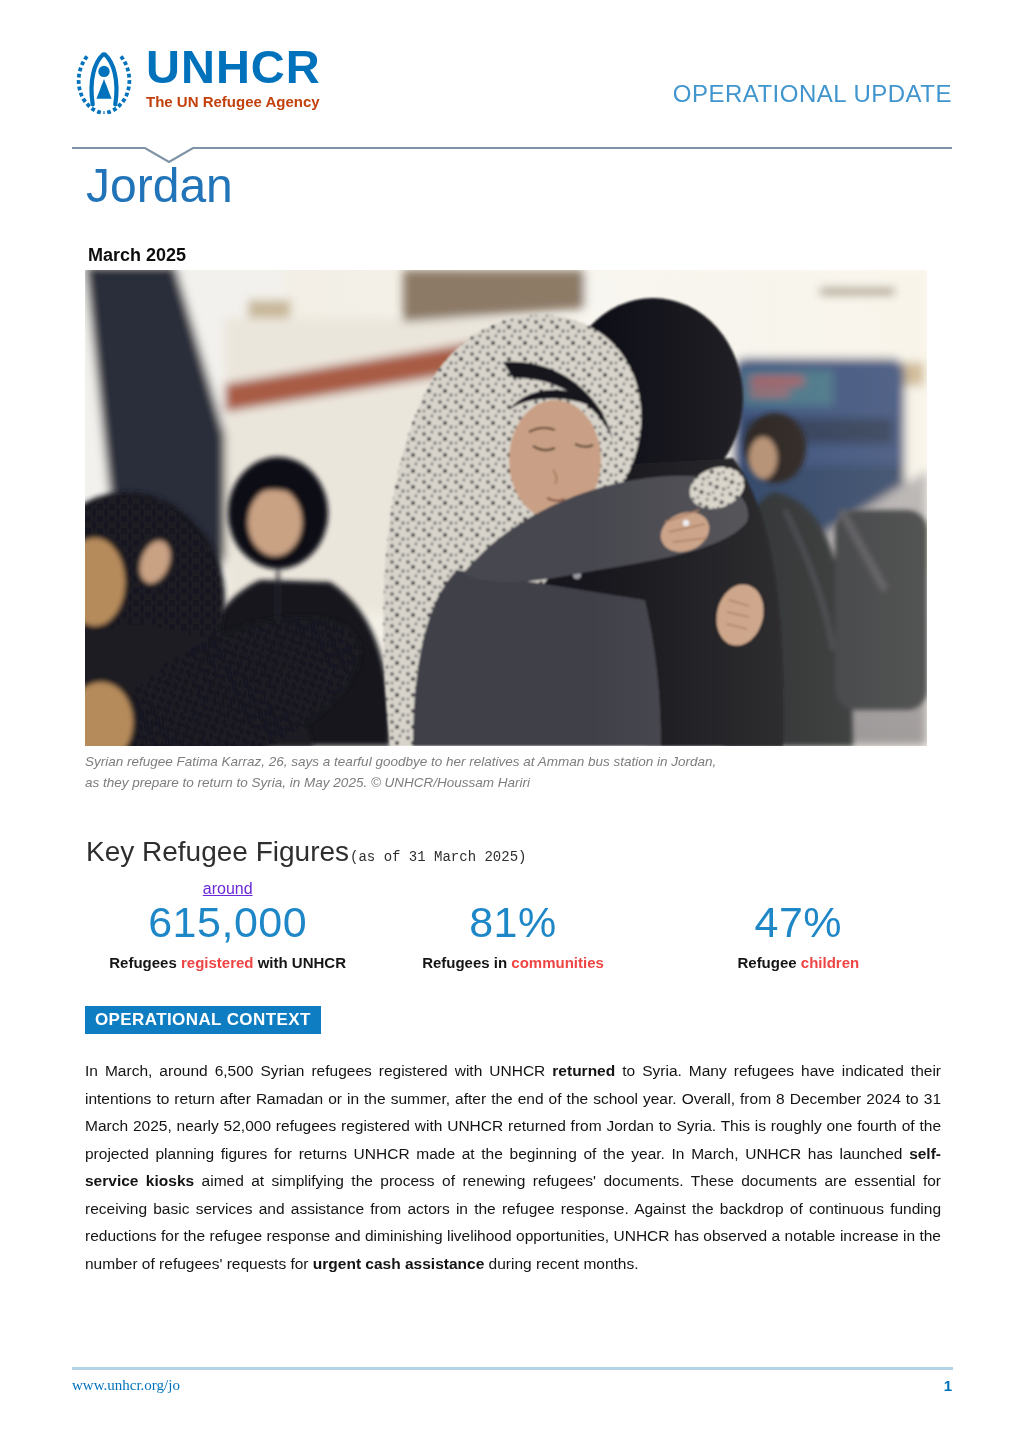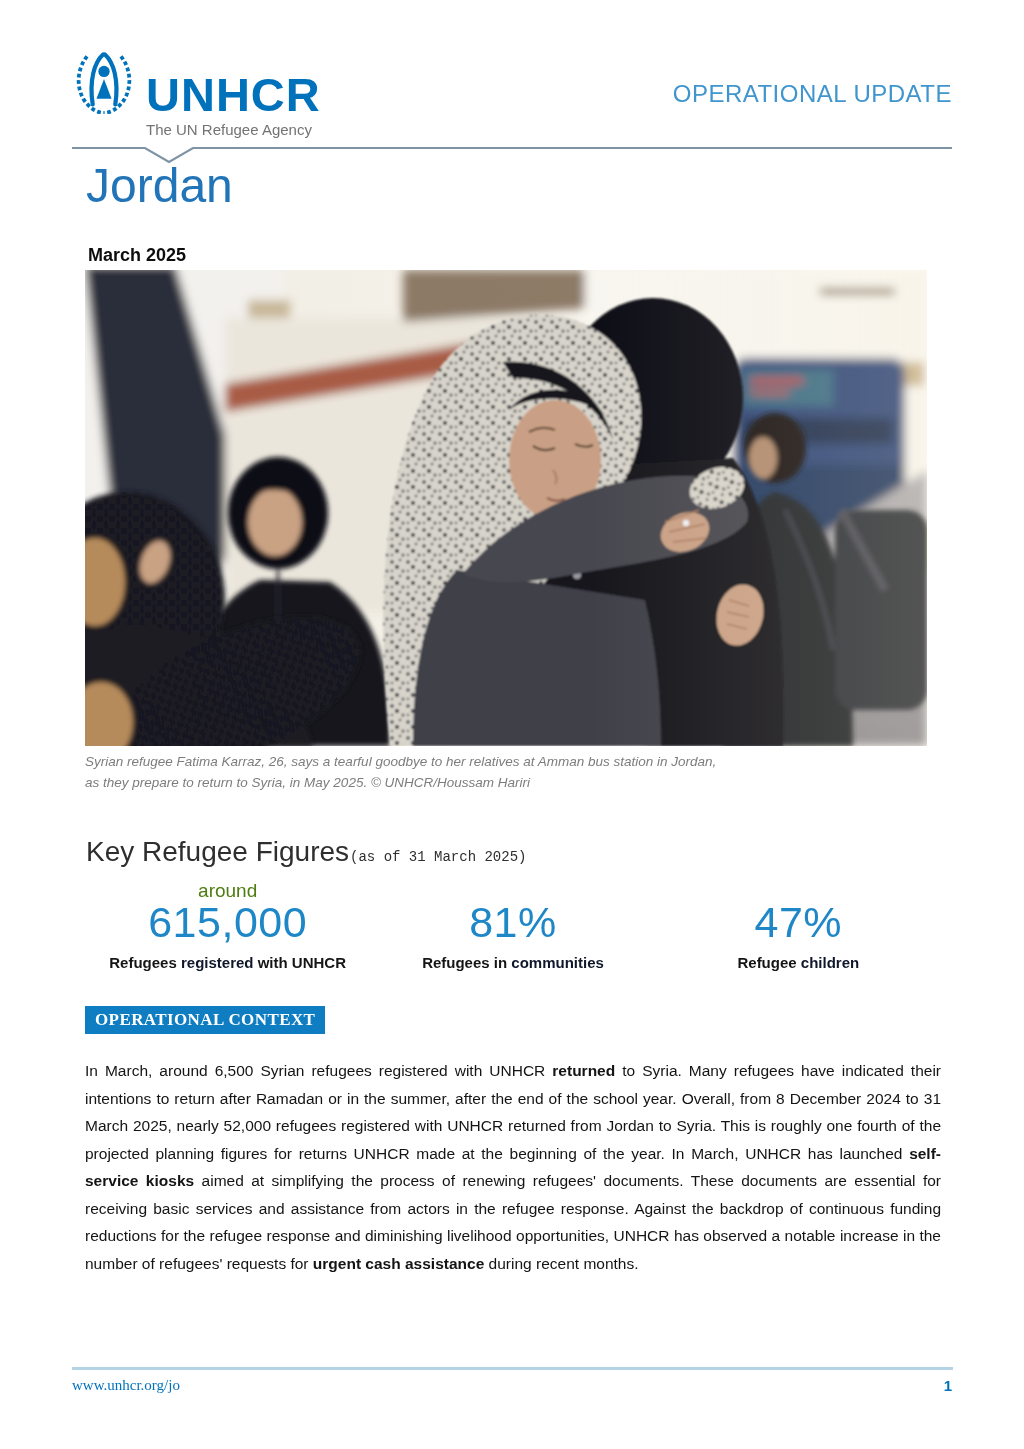--- a/index.html
+++ b/index.html
@@ -2,50 +2,50 @@
 <html><head>
 <meta charset="utf-8">
 <style>
   html,body{margin:0;padding:0;background:#ffffff;}
   .page{position:relative;width:1024px;height:1449px;background:#ffffff;overflow:hidden;
         font-family:"Liberation Sans", sans-serif;color:#1a1a1a;}
 
   
   .logo-block{position:absolute;left:72px;top:44px;display:flex;align-items:flex-start;}
   .emblem{width:64px;height:70px;}
-  .logo-text{margin-left:10px;margin-top:28px;}
+  .logo-text{margin-left:10px;}
   .logo-word{font-size:47px;font-weight:bold;color:#0072BC;line-height:46px;letter-spacing:1px;}
-  .logo-tag{font-size:15px;font-weight:normal;color:#737373;margin-top:3px;}
+  .logo-tag{font-size:15px;font-weight:bold;color:#c2410c;margin-top:3px;}
   .doc-type{position:absolute;right:72px;top:80px;font-size:24px;color:#4095CE;letter-spacing:0.5px;}
 
   .divider{position:absolute;left:72px;top:146px;width:881px;height:20px;}
 
   .title{position:absolute;left:86px;top:158px;font-size:48px;color:#2274B8;font-weight:400;}
   .period{position:absolute;left:88px;top:227px;font-size:18px;font-weight:bold;color:#0d0d0d;margin-top:18px;}
 
   
   .photo{position:absolute;left:85px;top:270px;width:842px;height:476px;overflow:hidden;background:#efece4;}
   .photo svg{display:block;}
   .caption{position:absolute;left:85px;top:751px;width:842px;text-align:left;
            font-size:13.5px;font-style:italic;color:#7d7d7d;line-height:21px;}
 
   
   .kf-heading{position:absolute;left:86px;top:836px;font-size:28px;color:#2e2e2e;}
   .kf-asof{font-size:14px;color:#2e2e2e;margin-left:1px;font-family:Liberation Mono, monospace;}
   .stats{position:absolute;left:85px;top:880px;width:856px;display:flex;}
   .stat{flex:1;text-align:center;}
-  .stat-qualifier{height:19px;font-size:19px;color:#4d7c0f;}
+  .stat-qualifier{height:19px;font-size:16px;color:#6d28d9;text-decoration:underline;}
   .stat-value{font-size:43px;color:#1E87C8;line-height:46px;letter-spacing:0.5px;}
   .stat-label{margin-top:9px;font-size:15px;font-weight:bold;color:#151515;}
-  .hl-blue{color:#0f172a;text-align:right;}
+  .hl-blue{color:#ef4444;text-align:right;}
 
   
   .oc{position:absolute;left:85px;top:1006px;width:856px;}
   .oc-badge{display:inline-block;background:#0E7DC2;color:#ffffff;font-weight:bold;
-            font-size:17px;padding:4px 10px;letter-spacing:0.4px;font-family:Liberation Serif, serif;}
+            font-size:17px;padding:4px 10px;letter-spacing:0.4px;}
   .oc-paragraph{margin-top:23px;font-size:15.5px;line-height:27.5px;text-align:justify;color:#141414;}
 
   
   .footer-line{position:absolute;left:72px;top:1367px;width:881px;height:3px;background:#B5D3E7;}
   .footer-url{position:absolute;left:72px;top:1377px;font-size:15px;color:#0072BC;text-decoration:none;font-family:Liberation Serif, serif;}
   .footer-page{position:absolute;right:72px;top:1377px;font-size:15px;font-weight:bold;color:#0072BC;}
 </style>
 </head>
 <body>
 

